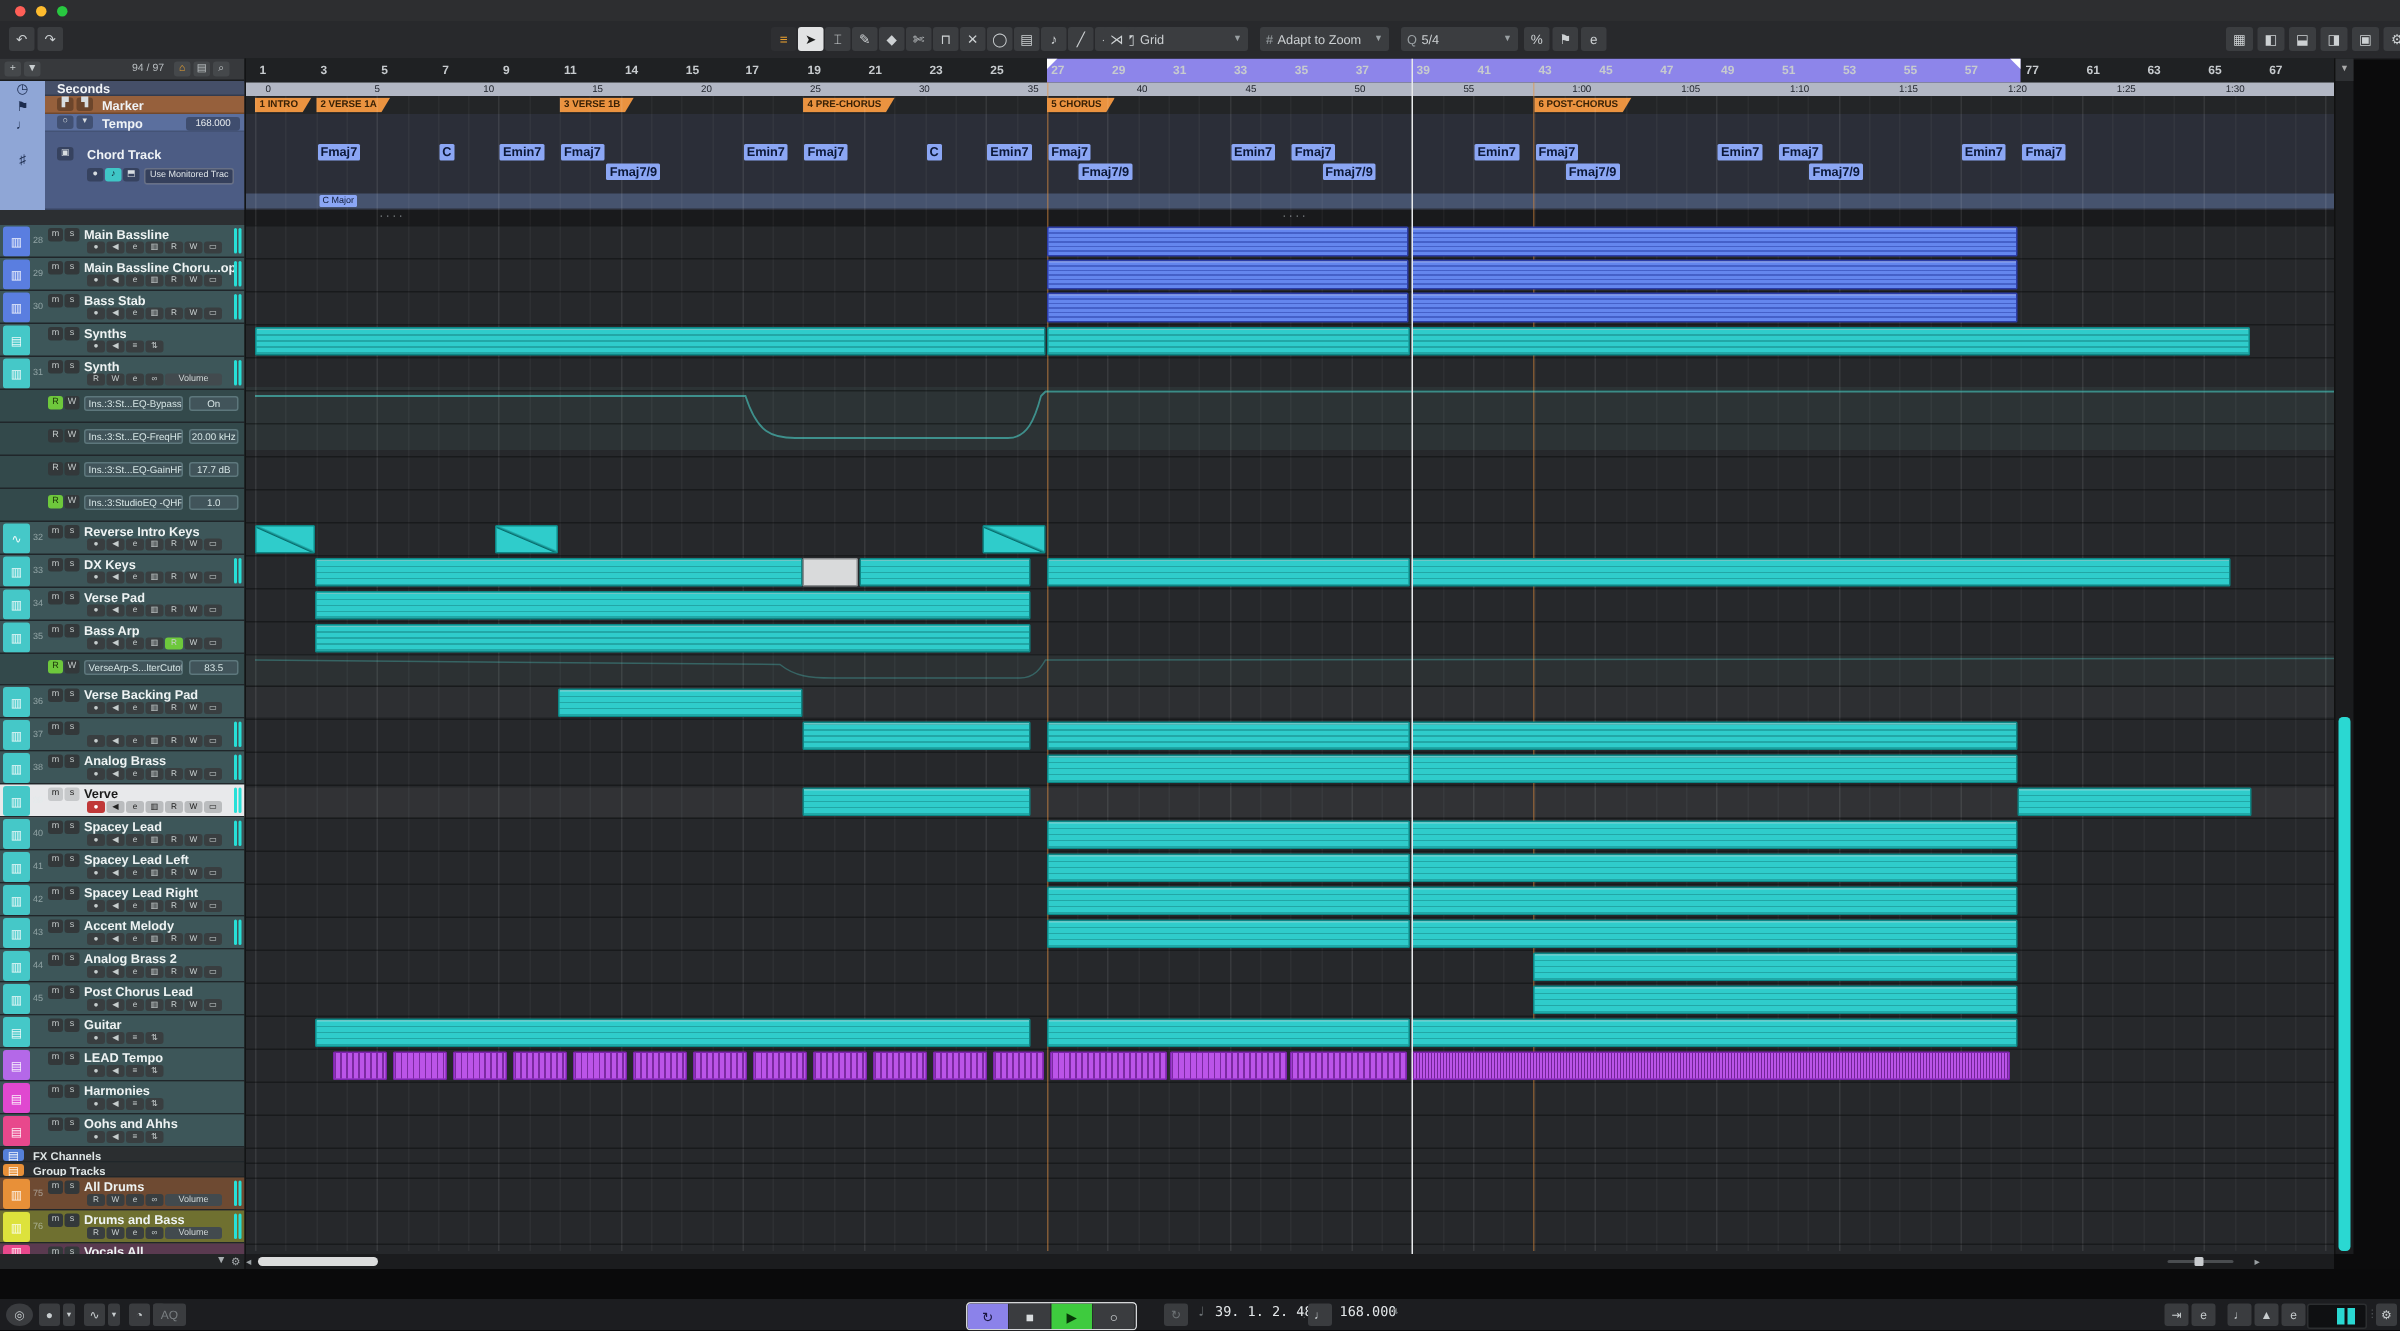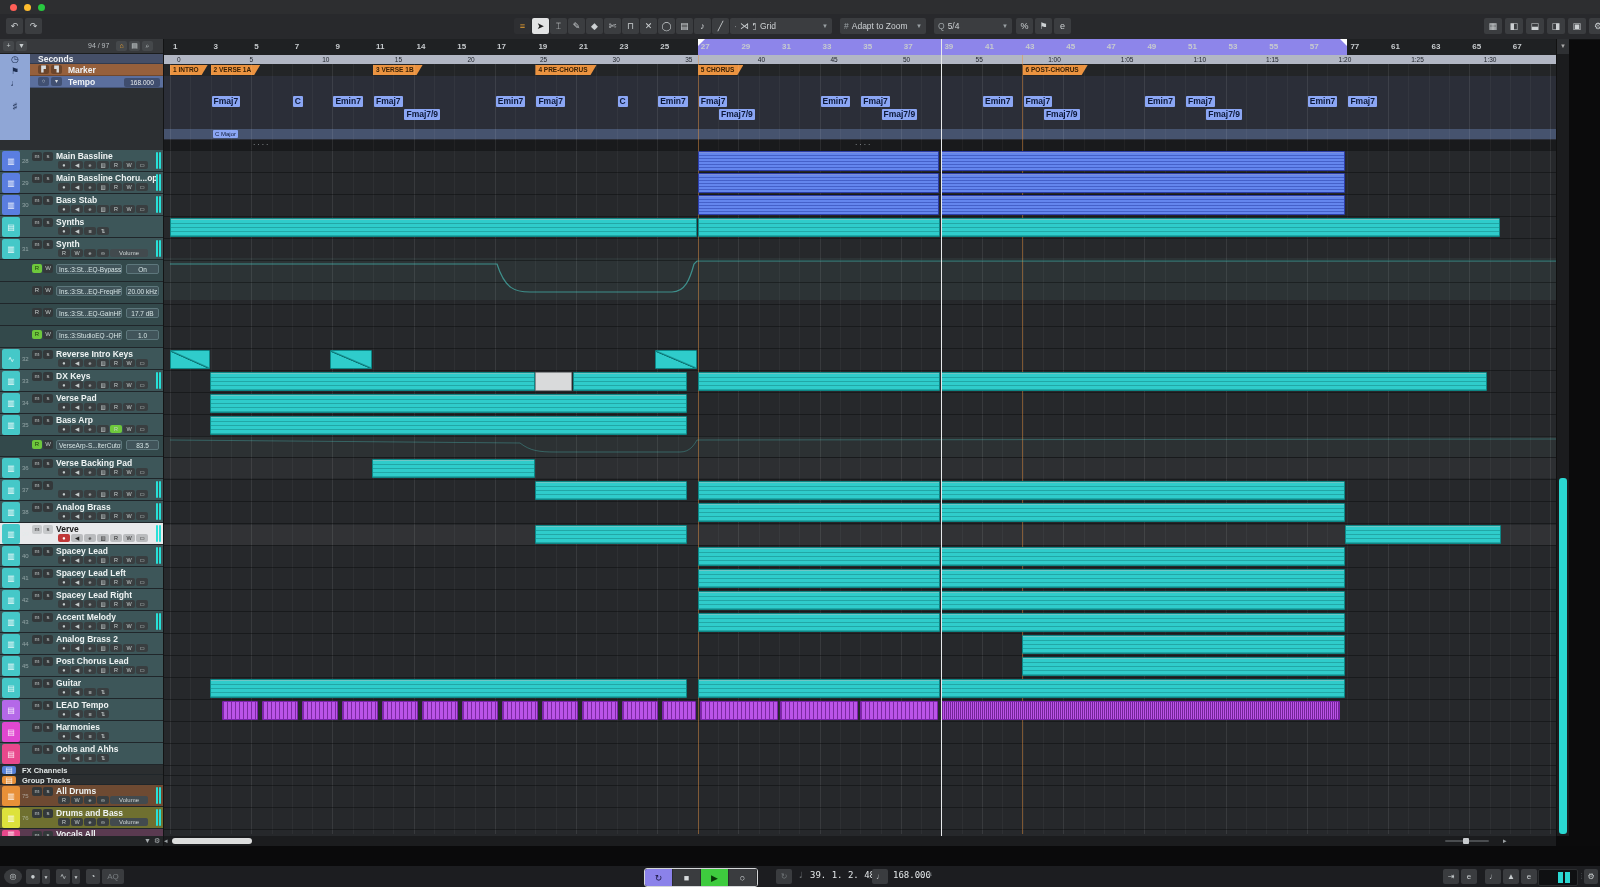--- a/index.html
+++ b/index.html
@@ -168,20 +168,28 @@
   <div class="grow" style="top:64px;height:12px;background:#96603c">
     <div class="gbtn" style="left:8px;top:1px">▛</div>
     <div class="gbtn" style="left:21px;top:1px">▜</div>
     <div class="gname" style="left:38px;top:1px">Marker</div>
   </div>
   <div class="grow" style="top:76px;height:12px;background:#5b6f9e">
     <div class="gbtn" style="left:8px;top:1px">○</div>
     <div class="gbtn" style="left:21px;top:1px">▾</div>
     <div class="gname" style="left:38px;top:1px">Tempo</div>
     <div id="tempoval">168.000</div>
+  </div>
+  <div class="grow" style="top:88px;height:52px;background:#4c5c84">
+    <div class="gbtn" style="left:8px;top:10px">▣</div>
+    <div class="gname" style="left:28px;top:10px">Chord Track</div>
+    <div class="gbtn" style="left:28px;top:24px;width:10px">●</div>
+    <div class="gbtn" style="left:40px;top:24px;width:10px;background:#3fc6c6;color:#123">♪</div>
+    <div class="gbtn" style="left:52px;top:24px;width:10px">⬒</div>
+    <div id="chordbtnbox" style="left:66px">Use Monitored Trac</div>
   </div>
 
   <div id="tracklist-bg"></div>
   <div id="trackrows">
       <div class="trow" style="top: 150px; height: 22px; background: rgb(61, 86, 89);">
         <div class="icoblk" style="height: 20px; background: rgb(90, 126, 224);">▥</div>
         <div class="tnum">28</div>
         <div class="ms" style="left: 32px;">m</div>
         <div class="ms" style="left: 43px;">s</div>
         <div class="tname" style="color: rgb(238, 243, 243);">Main Bassline</div>

